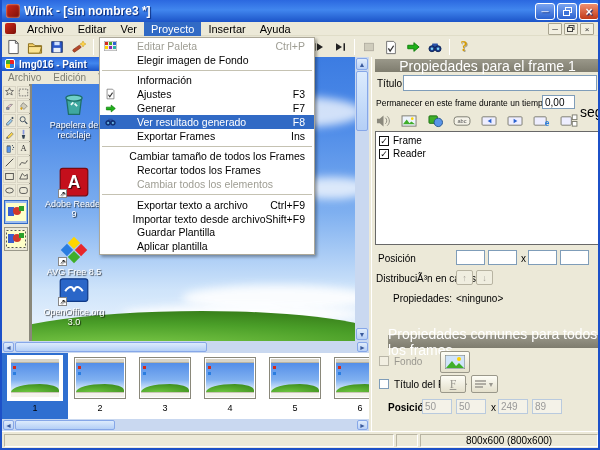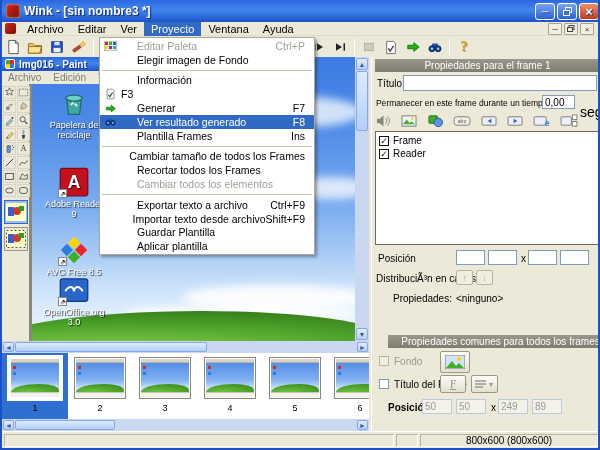--- a/index.html
+++ b/index.html
@@ -66,21 +66,21 @@
   
   .scroll{background:#c9d8f0;}
   .sc-btn{background:linear-gradient(180deg,#e0ecfb,#b8d0f6);border:1px solid #86a7e8;border-radius:2px;
     color:#3a5a9c;font-size:7px;display:flex;align-items:center;justify-content:center;}
   .sc-thumb{background:linear-gradient(180deg,#dcebfd,#b4cff6);border:1px solid #86a7e8;border-radius:2px;}
   #vscroll{left:353px;top:0;width:14px;height:284px;}
   #hscroll{left:0;top:284px;width:367px;height:12px;}
   
   #rightpanel{left:369px;top:57px;width:231px;height:374px;background:#ece9d8;border-left:1px solid #fff;}
   .phead{position:absolute;left:3px;width:225px;height:13px;background:linear-gradient(180deg,#9a988a,#7e7c6e);
-    color:#fff;font-size:10px;display:flex;align-items:center;justify-content:center;}
+    color:#fff;font-size:14px;display:flex;align-items:center;justify-content:center;}
   .plabel{position:absolute;font-size:10px;color:#000;}
   .pl-dis{color:#9a9890;}
   .xpinput{position:absolute;border:1px solid #7f9db9;background:#fff;font-size:10px;font-family:"Liberation Sans",sans-serif;
     padding:0 2px;}
   .xpinput:disabled{border:1px solid #b9cade;background:#f4f2e8;color:#9a9a9a;}
   .listbox{position:absolute;left:3px;top:74px;width:224px;height:114px;background:#fff;border:1px solid #686868;
     font-size:10px;padding:2px 3px;}
   .cbrow{display:flex;align-items:center;gap:4px;height:13px;}
   .cb{width:10px;height:10px;border:1px solid #111;background:#fff;font-size:9px;line-height:9px;text-align:center;color:#111;}
   .cb.off{border:1px solid #7f9db9;color:transparent;}
@@ -141,21 +141,21 @@
       <span class="tb-btn close">×</span>
     </span>
   </div>
 
   <div id="menubar" class="abs">
     <span class="mdiicon"></span>
     <span class="menu-item">Archivo</span>
     <span class="menu-item">Editar</span>
     <span class="menu-item">Ver</span>
     <span class="menu-item active">Proyecto</span>
-    <span class="menu-item">Ventana</span>
+    <span class="menu-item">Insertar</span>
     <span class="menu-item">Ayuda</span>
   </div>
   <div class="mdi-ctrls">
     <span class="mdi-btn">─</span>
     <span class="mdi-btn">
       <svg width="8" height="8">
           <rect x="2" y="0.5" width="5" height="4" fill="none" stroke="#444"></rect>
           <rect x="0.5" y="2.5" width="5" height="4" fill="#f2efe0" stroke="#444"></rect>
         </svg>
     </span>
@@ -659,20 +659,21 @@
         <span class="lab">Información</span>
         <span class="sc"></span>
     </div>
     <div class="mi">
       <span class="ico">
           <svg width="11" height="12" viewBox="0 0 16 16">
             <path d="M3 1h8l2 2v12H3z" fill="#fff" stroke="#666"></path>
             <path d="M5 9l2 3 4-6" stroke="#333" stroke-width="1.5" fill="none"></path>
           </svg>
         </span>
+      <span class="lab">Ajustes</span>
         <span class="sc">F3</span>
     </div>
     <div class="mi">
       <span class="ico">
           <svg width="13" height="11" viewBox="0 0 16 16">
             <path d="M2 6h7V3l6 5-6 5v-3H2z" fill="#1fb019" stroke="#0a7a08"></path>
           </svg>
         </span>
       <span class="lab">Generar</span>
         <span class="sc">F7</span>
@@ -685,21 +686,21 @@
             <circle cx="11.5" cy="10" r="3.4" fill="#1a3f8f" stroke="#0a1f4f"></circle>
             <circle cx="4.5" cy="10" r="1.4" fill="#7fd4f0"></circle>
             <circle cx="11.5" cy="10" r="1.4" fill="#7fd4f0"></circle>
           </svg>
         </span>
       <span class="lab">Ver resultado generado</span>
         <span class="sc">F8</span>
     </div>
     <div class="mi">
       <span class="ico"></span>
-        <span class="lab">Plantilla Frames</span>
+        <span class="lab">Exportar Frames</span>
         <span class="sc">Ins</span>
     </div>
     <div class="msep"></div>
     <div class="mi">
       <span class="ico"></span>
         <span class="lab">Cambiar tamaño de todos los Frames</span>
         <span class="sc"></span>
     </div>
     <div class="mi">
       <span class="ico"></span>

